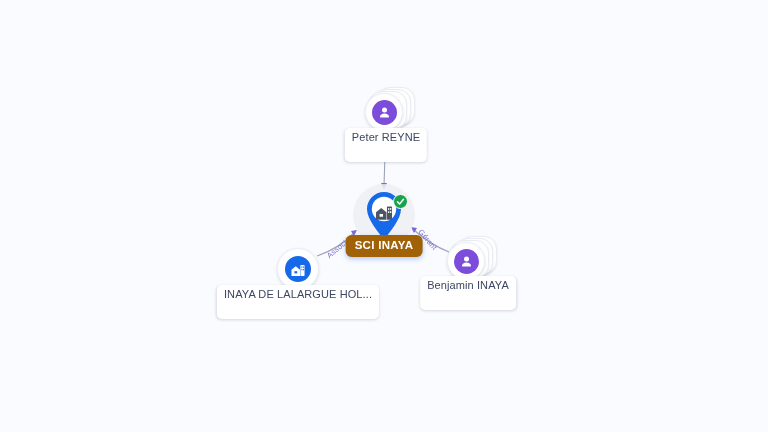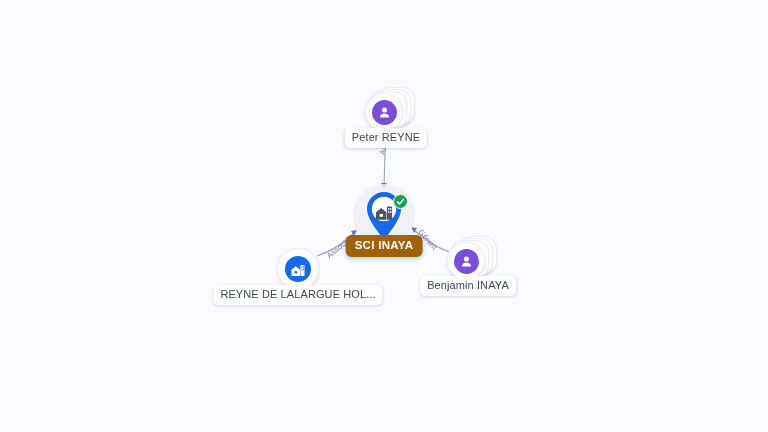--- a/index.html
+++ b/index.html
@@ -160,21 +160,21 @@
 
   
   .node-label {
     position: absolute;
     transform: translateX(-50%);
     white-space: nowrap;
     background: #ffffff;
     color: #3d4663;
     font-size: 11px;
     line-height: 13px;
-    padding: 3px 7px 4px 7px;
+    padding: 3px 7px 18px 7px;
     border-radius: 5px;
     box-shadow: 0 1px 3px rgba(60,72,110,0.20);
     letter-spacing: 0.1px;
   }
   .node-label.primary {
     background: #a16207;
     color: #ffffff;
     font-size: 11.5px;
     font-weight: bold;
     padding: 4px 9px 5px 9px;
@@ -272,21 +272,21 @@
           <rect x="15.6" y="4.2" width="6.2" height="16.4" rx="0.8"></rect>
           <rect x="17.1" y="6.3" width="1.4" height="2.1" fill="#1669e8"></rect>
           <rect x="19.4" y="6.3" width="1.4" height="2.1" fill="#1669e8"></rect>
           <rect x="17.1" y="10.1" width="1.4" height="2.1" fill="#1669e8"></rect>
           <rect x="19.4" y="10.1" width="1.4" height="2.1" fill="#1669e8"></rect>
           <rect x="6.6" y="13.5" width="4.2" height="3.3" fill="#1669e8"></rect>
         </svg>
       </div>
     </div>
   </div>
-  <div class="node-label" style="left:298px; top:285px;">REYNE DE LALARGUE HOL...</div>
+  <div class="node-label" style="left:298px; top:285px;">INAYA DE LALARGUE HOL...</div>
 
   <div class="node" style="left:468px; top:261px;">
     <div class="stack-wrap">
       <div class="stack-card c1"></div>
       <div class="stack-card c2"></div>
       <div class="stack-card c3"></div>
       <div class="avatar-disc">
         <div class="avatar-circle">
           <svg width="15" height="15" viewBox="0 0 24 24" fill="#ffffff">
             <circle cx="12" cy="8" r="4"></circle>

